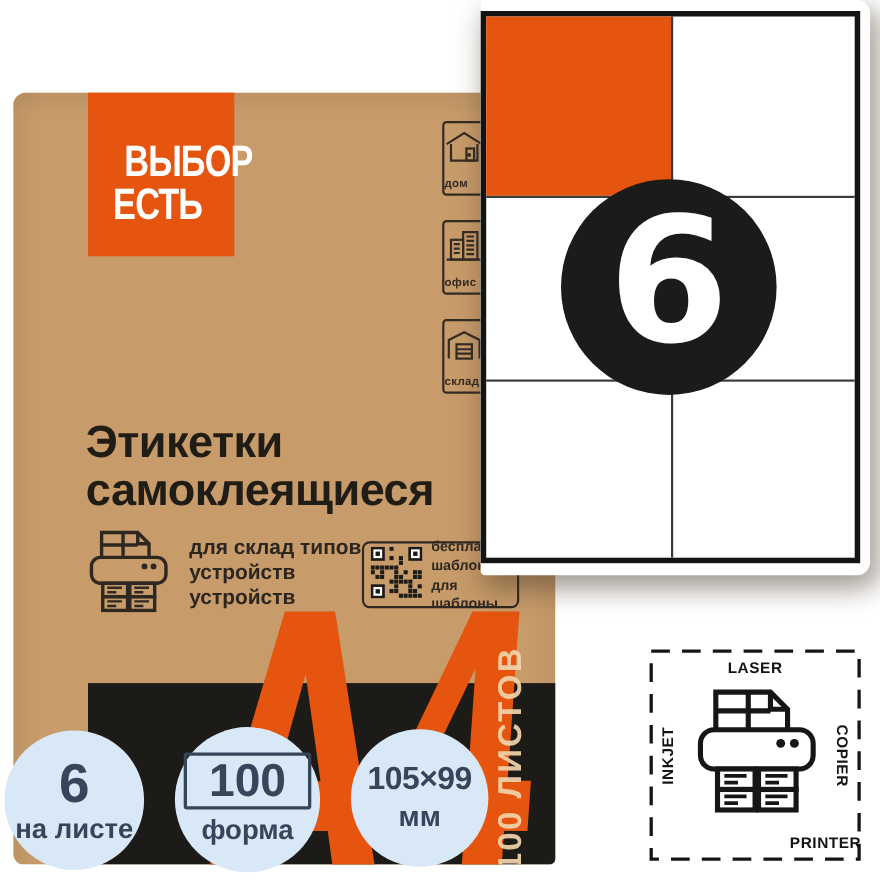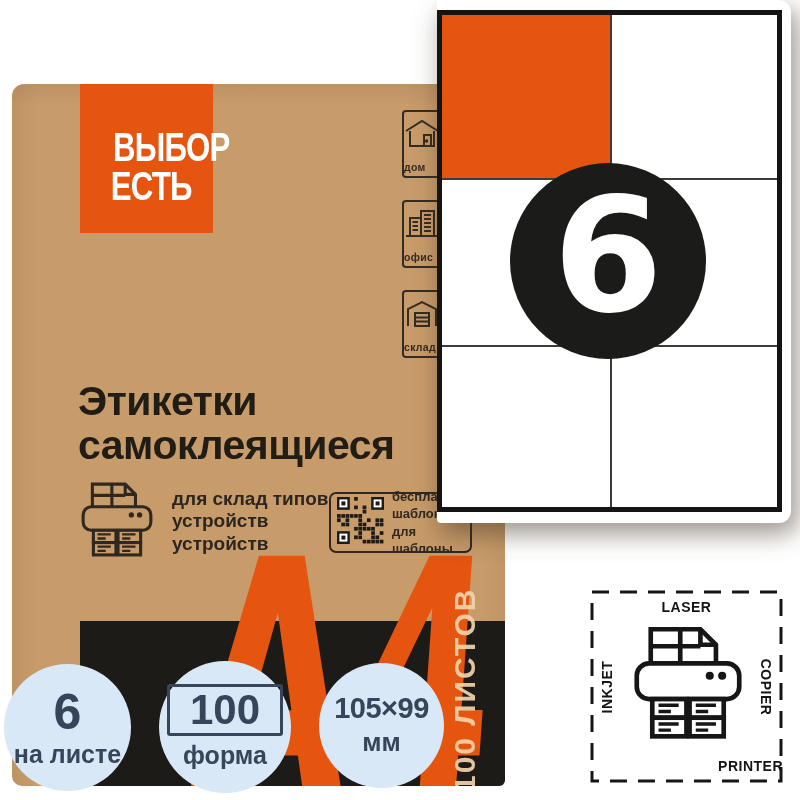--- a/index.html
+++ b/index.html
@@ -10,21 +10,21 @@
   
   .package {
     position:absolute; left:12px; top:84px; width:493px; height:702px;
     background:#c89b6a;
     background-image:linear-gradient(180deg, rgba(0,0,0,.06), rgba(0,0,0,0) 22px),
                      linear-gradient(90deg, rgba(0,0,0,.05), rgba(0,0,0,0) 26px, rgba(0,0,0,0) 95%, rgba(0,0,0,.04));
     border-radius:12px 4px 6px 10px; overflow:hidden; z-index:1;
   }
   .logo {
     position:absolute; left:68px; top:0; width:133px; height:149px; background:#e5550f;
-    color:#fff; font-weight:bold; text-align:center; padding:44px 13px 0 0;
+    color:#fff; font-weight:bold; text-align:left; padding:44px 13px 0 0;
     font-size:40px; line-height:.98; letter-spacing:-1px;text-decoration:underline;
   }
   .logo .squeeze { display:inline-block; transform:scaleX(.78); transform-origin:right center; }
 
   .use-box {
     position:absolute; left:390px; width:54px; height:68px;
     border:2.5px solid #332c23; border-radius:4px; text-align:left;
   }
   .use-box svg { margin-top:7px; }
   .use-box .lbl {

